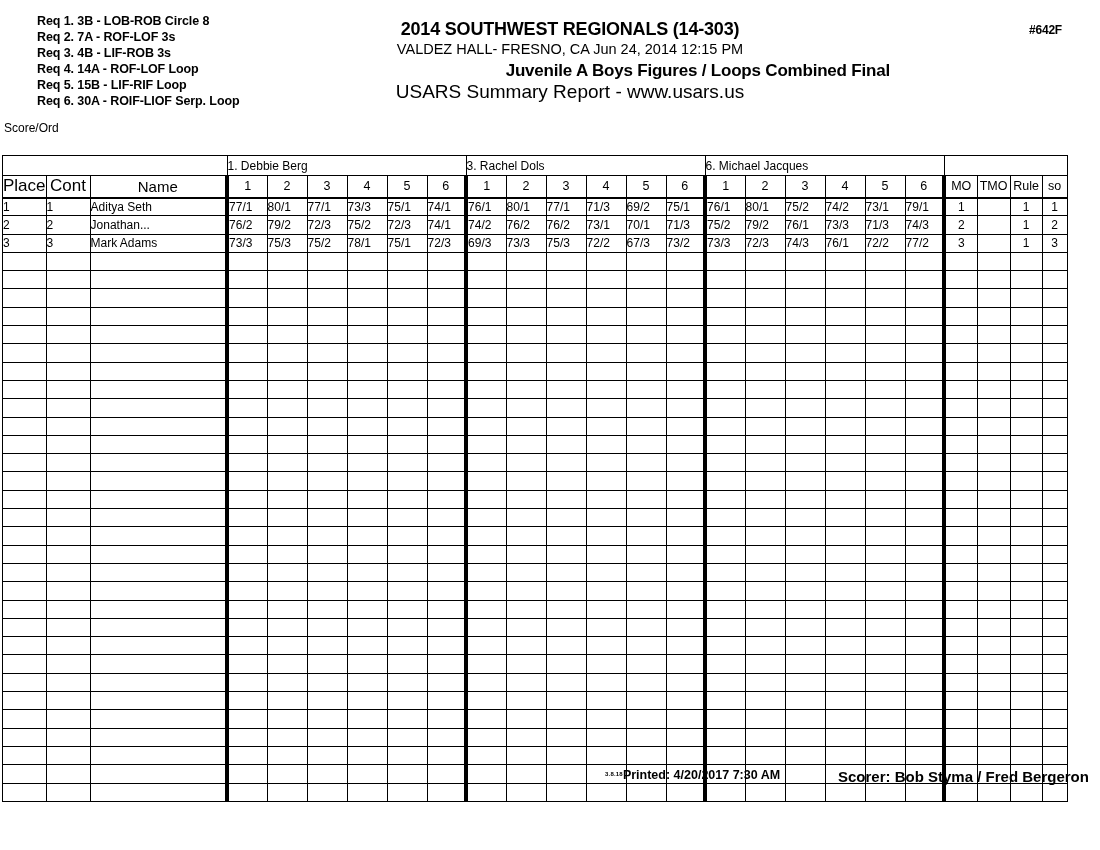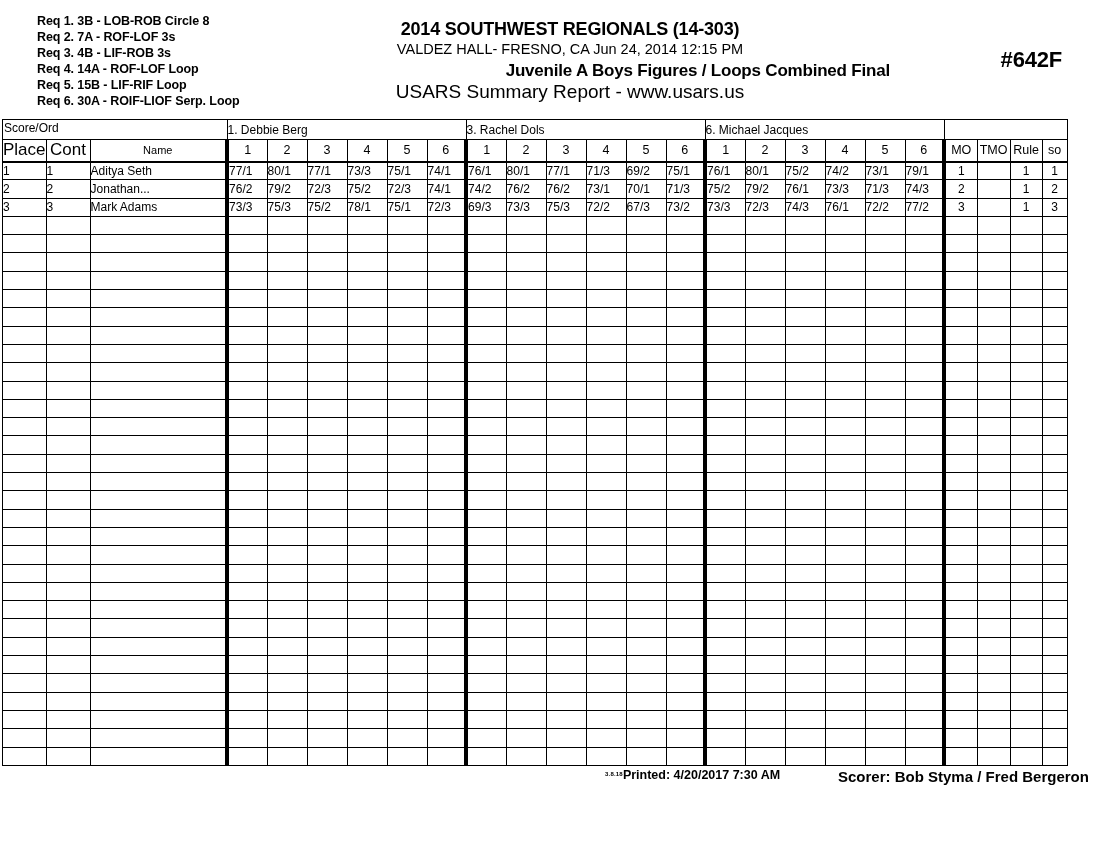--- a/index.html
+++ b/index.html
@@ -63,24 +63,23 @@
     font-size: 19px;
     font-weight: normal;
     line-height: 20px;
   }
 
   
   #event-code {
     position: absolute;
     right: 38px;
     top: 23px;
-    font-size: 22px;
+    font-size: 12px;
     font-weight: bold;
     letter-spacing: -0.2px;
-    margin-top: 24px;
   }
 
   
   #score-ord-label {
     position: absolute;
     left: 4px;
     top: 121px;
     font-size: 12px;
     line-height: 14px;
   }
@@ -88,20 +87,21 @@
   
   #grid-wrap {
     position: absolute;
     left: 2px;
     top: 119px;
   }
   table.grid {
     border-collapse: collapse;
     table-layout: fixed;
     font-size: 12px;
+    margin-top: 36px;
   }
   table.grid td, table.grid th {
     border: 1px solid #000000;
     padding: 0;
     margin: 0;
     font-weight: normal;
     font-size: 12px;
     height: 18px;
     box-sizing: border-box;
     overflow: hidden;
@@ -124,21 +124,21 @@
   }
   td.blank-cell-left {
     border: none;
   }
 
   
   tr.head-row td {
     height: 22px;
     text-align: center;
     vertical-align: middle;
-    font-size: 11px;
+    font-size: 15px;
     border-bottom: 2px solid #000;
   }
   td.h-left {
     text-align: left;
     padding-left: 5px;
   }
 
   
   tr.data-row td {
     height: 18.3px;

